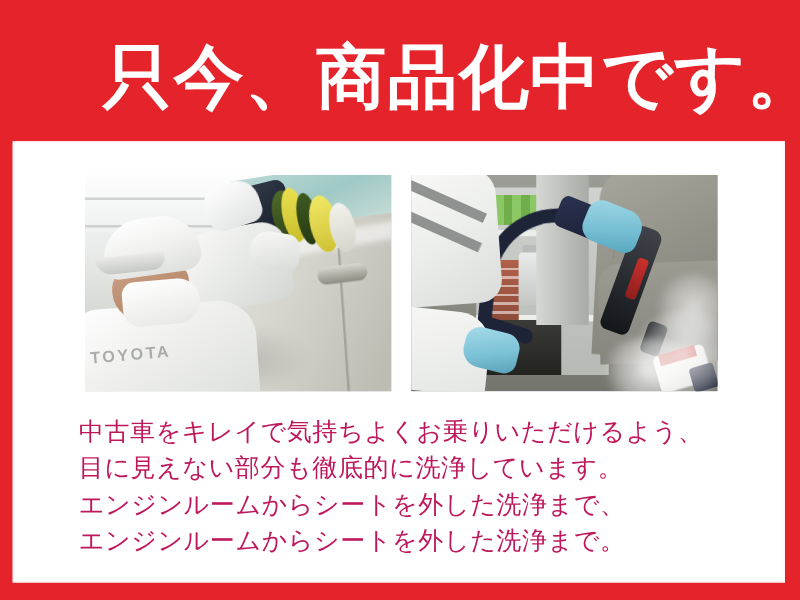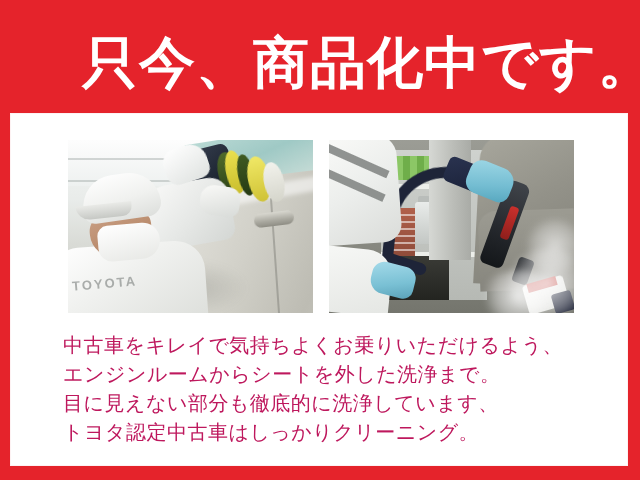--- a/index.html
+++ b/index.html
@@ -470,19 +470,19 @@
           <div class="rp-steam rp-steam-3"></div>
           <div class="rp-steam rp-steam-1"></div>
           <div class="rp-steam rp-steam-2"></div>
         </div>
       </div>
 
     </div>
 
     <div class="copy">
       <div class="copy-line">中古車をキレイで気持ちよくお乗りいただけるよう、</div>
+      <div class="copy-line">目に見えない部分も徹底的に洗浄しています。</div>
+      <div class="copy-line">エンジンルームからシートを外した洗浄まで、</div>
       <div class="copy-line">エンジンルームからシートを外した洗浄まで。</div>
-      <div class="copy-line">目に見えない部分も徹底的に洗浄しています、</div>
-      <div class="copy-line">トヨタ認定中古車はしっかりクリーニング。</div>
     </div>
 
   </div>
 </div>
 
 </body></html>

